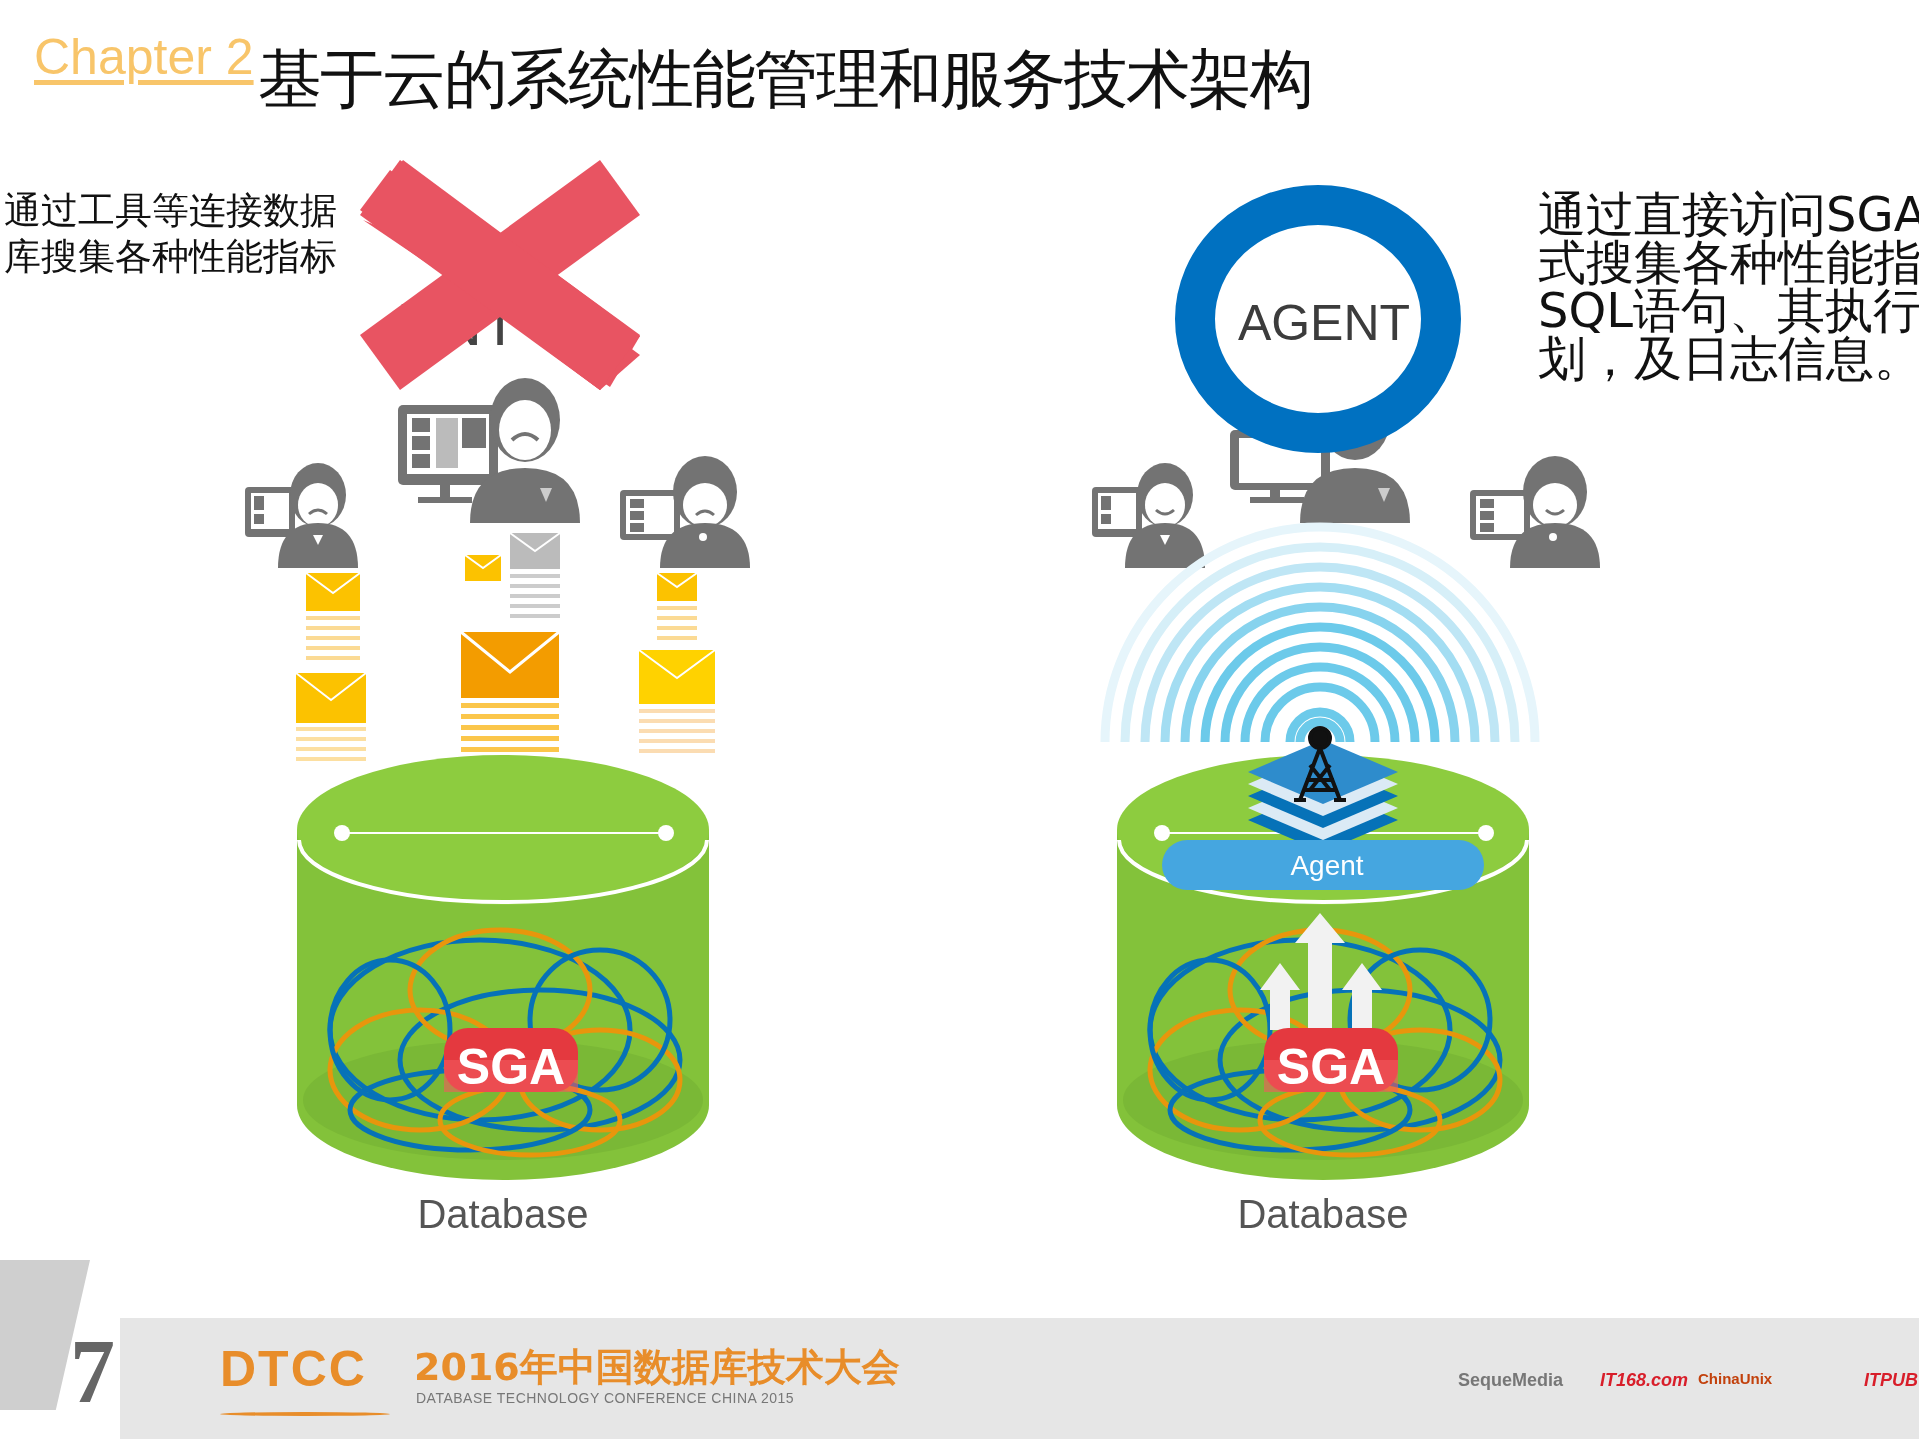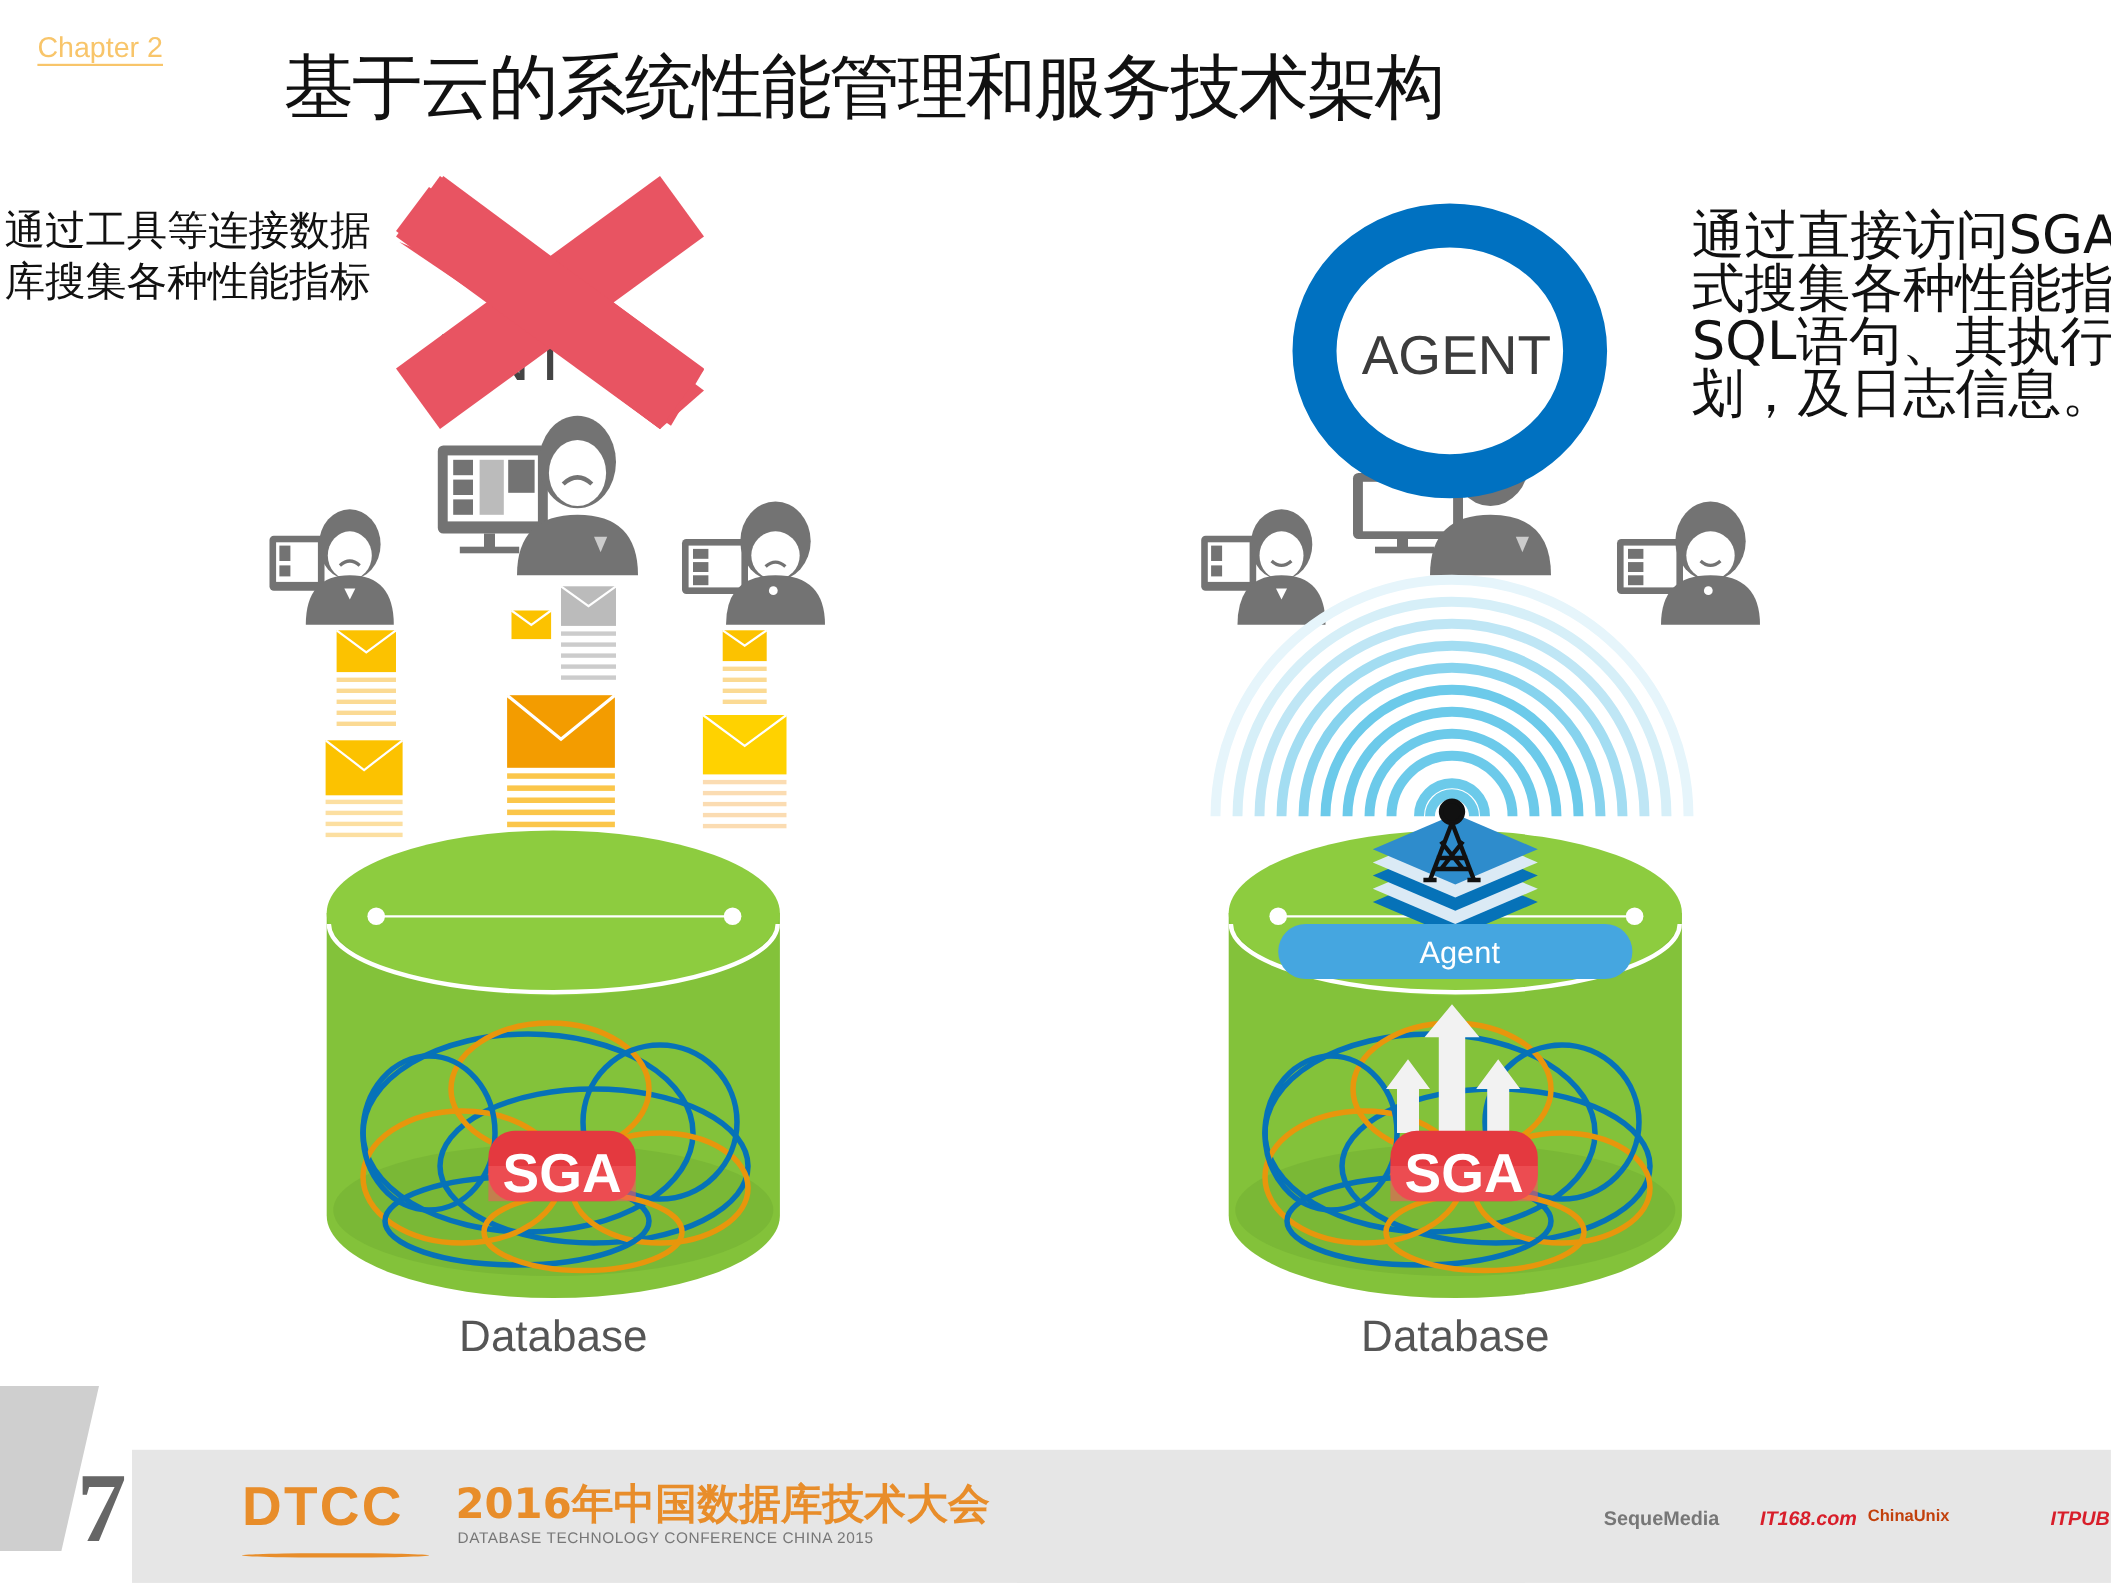--- a/index.html
+++ b/index.html
@@ -1,18 +1,18 @@
 <!DOCTYPE html>
 <html><head>
 <meta charset="utf-8">
 <style>
   html,body{margin:0;padding:0;background:#fff;}
   body{width:1919px;height:1439px;position:relative;overflow:hidden;font-family:"DejaVu Sans","Liberation Sans",sans-serif;}
   .abs{position:absolute;}
-  .chapter{left:34px;top:28px;font-size:26px;color:#f8c56a;text-decoration:underline;text-underline-offset:6px;font-family:"Liberation Sans",sans-serif;}
+  .chapter{left:34px;top:28px;font-size:50px;color:#f8c56a;text-decoration:underline;text-underline-offset:6px;font-family:"Liberation Sans",sans-serif;}
   .title{left:258px;top:36px;font-size:64px;color:#111;font-family:"DejaVu Sans",sans-serif;letter-spacing:-2px;}
   .desc-left{left:4px;top:190px;font-size:37px;line-height:46px;color:#111;font-family:Liberation Mono, monospace;}
   .desc-right{left:1538px;top:190px;font-size:48px;line-height:48px;color:#111;font-family:"DejaVu Sans",sans-serif;white-space:pre;}
   .db-label{font-size:40px;color:#555;font-family:"Liberation Sans",sans-serif;}
   .footer{left:0;top:1260px;width:1919px;height:179px;}
   .footer-band{position:absolute;left:120px;top:58px;width:1799px;height:121px;background:#e6e6e6;}
   .footer-grey{position:absolute;left:0;top:0;width:90px;height:150px;background:#cfcfcf;clip-path:polygon(0 0,100% 0,62% 100%,0 100%);}
   .dtcc{position:absolute;left:220px;top:80px;font-size:50px;font-weight:bold;color:#e88d2a;font-family:"Liberation Sans",sans-serif;letter-spacing:2px;}
   .conf-cn{position:absolute;left:414px;top:82px;font-size:38px;font-weight:bold;color:#e88d2a;font-family:"DejaVu Sans",sans-serif;}
   .conf-en{position:absolute;left:416px;top:130px;font-size:14px;color:#777;font-family:"Liberation Sans",sans-serif;letter-spacing:0.5px;}

